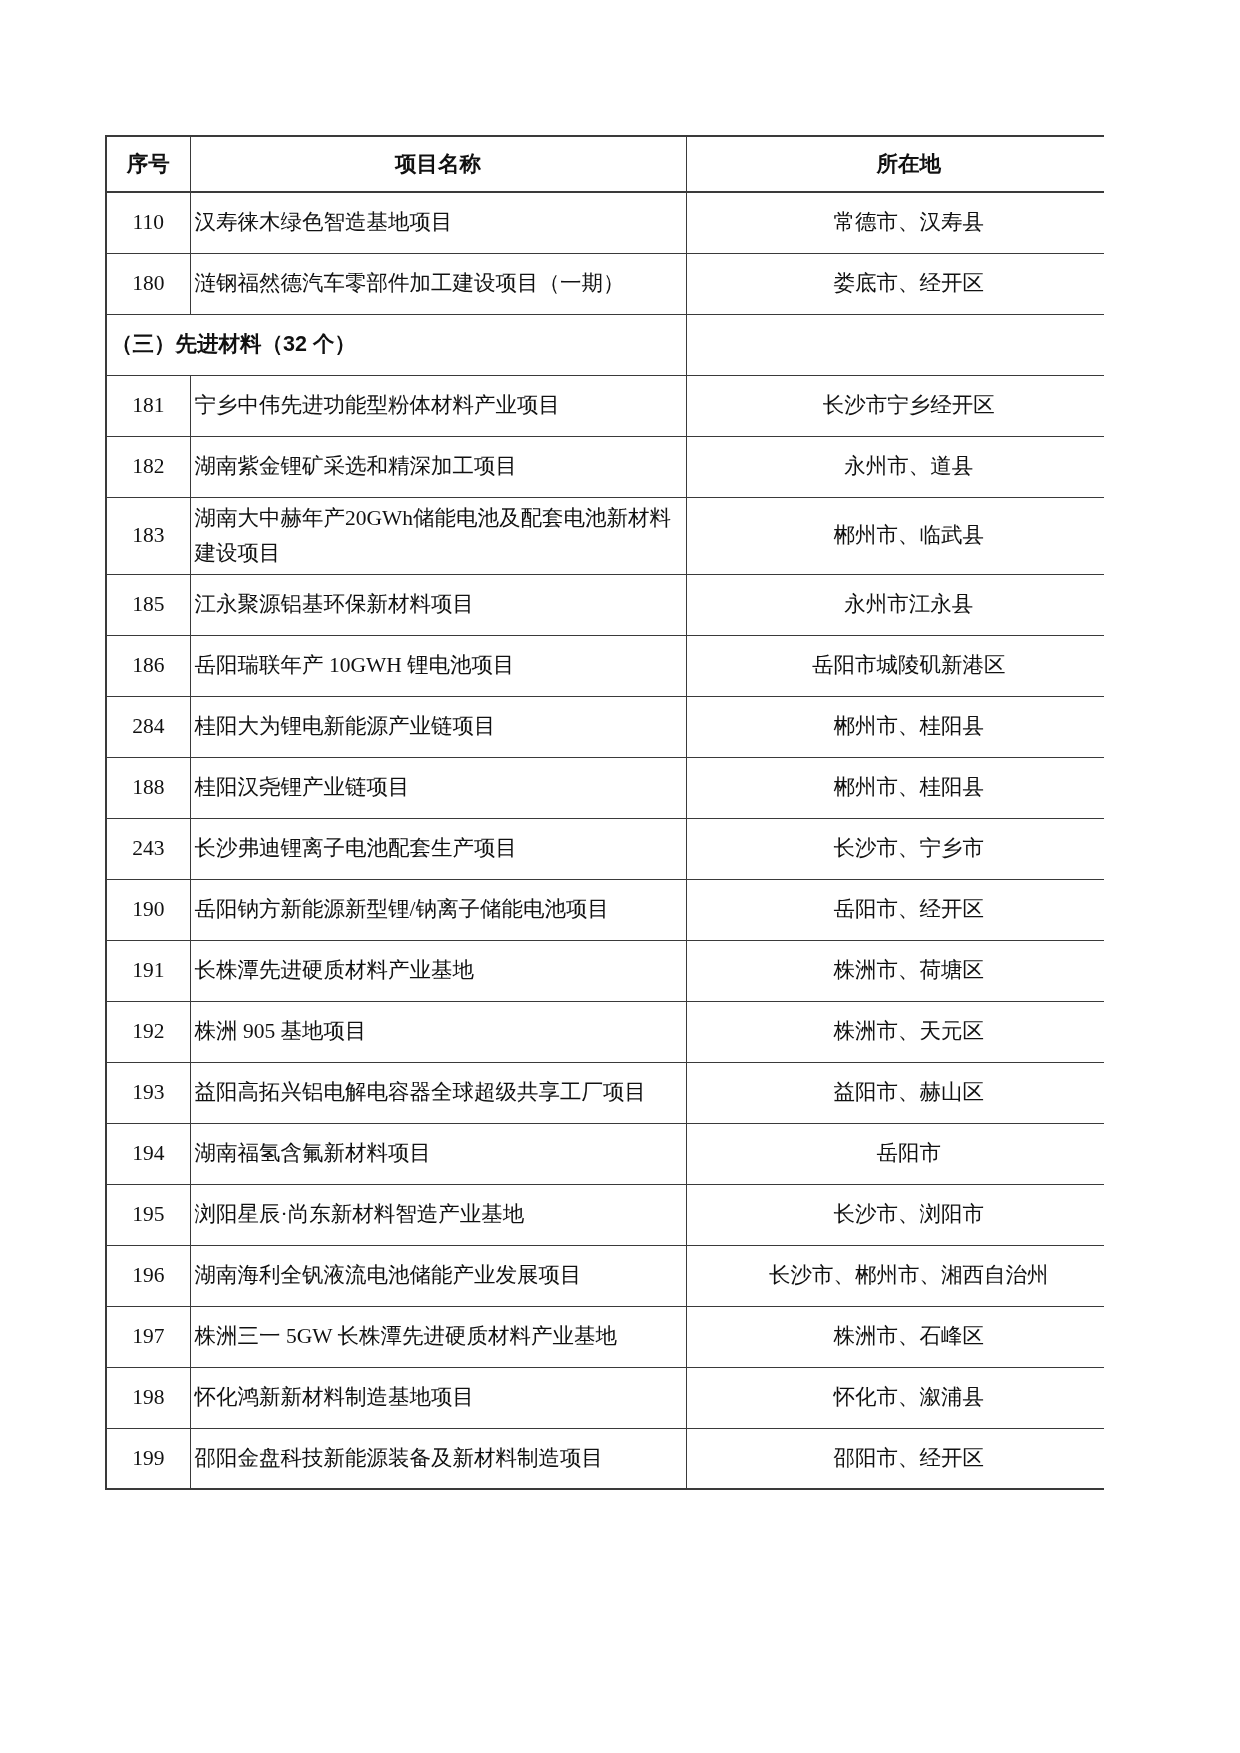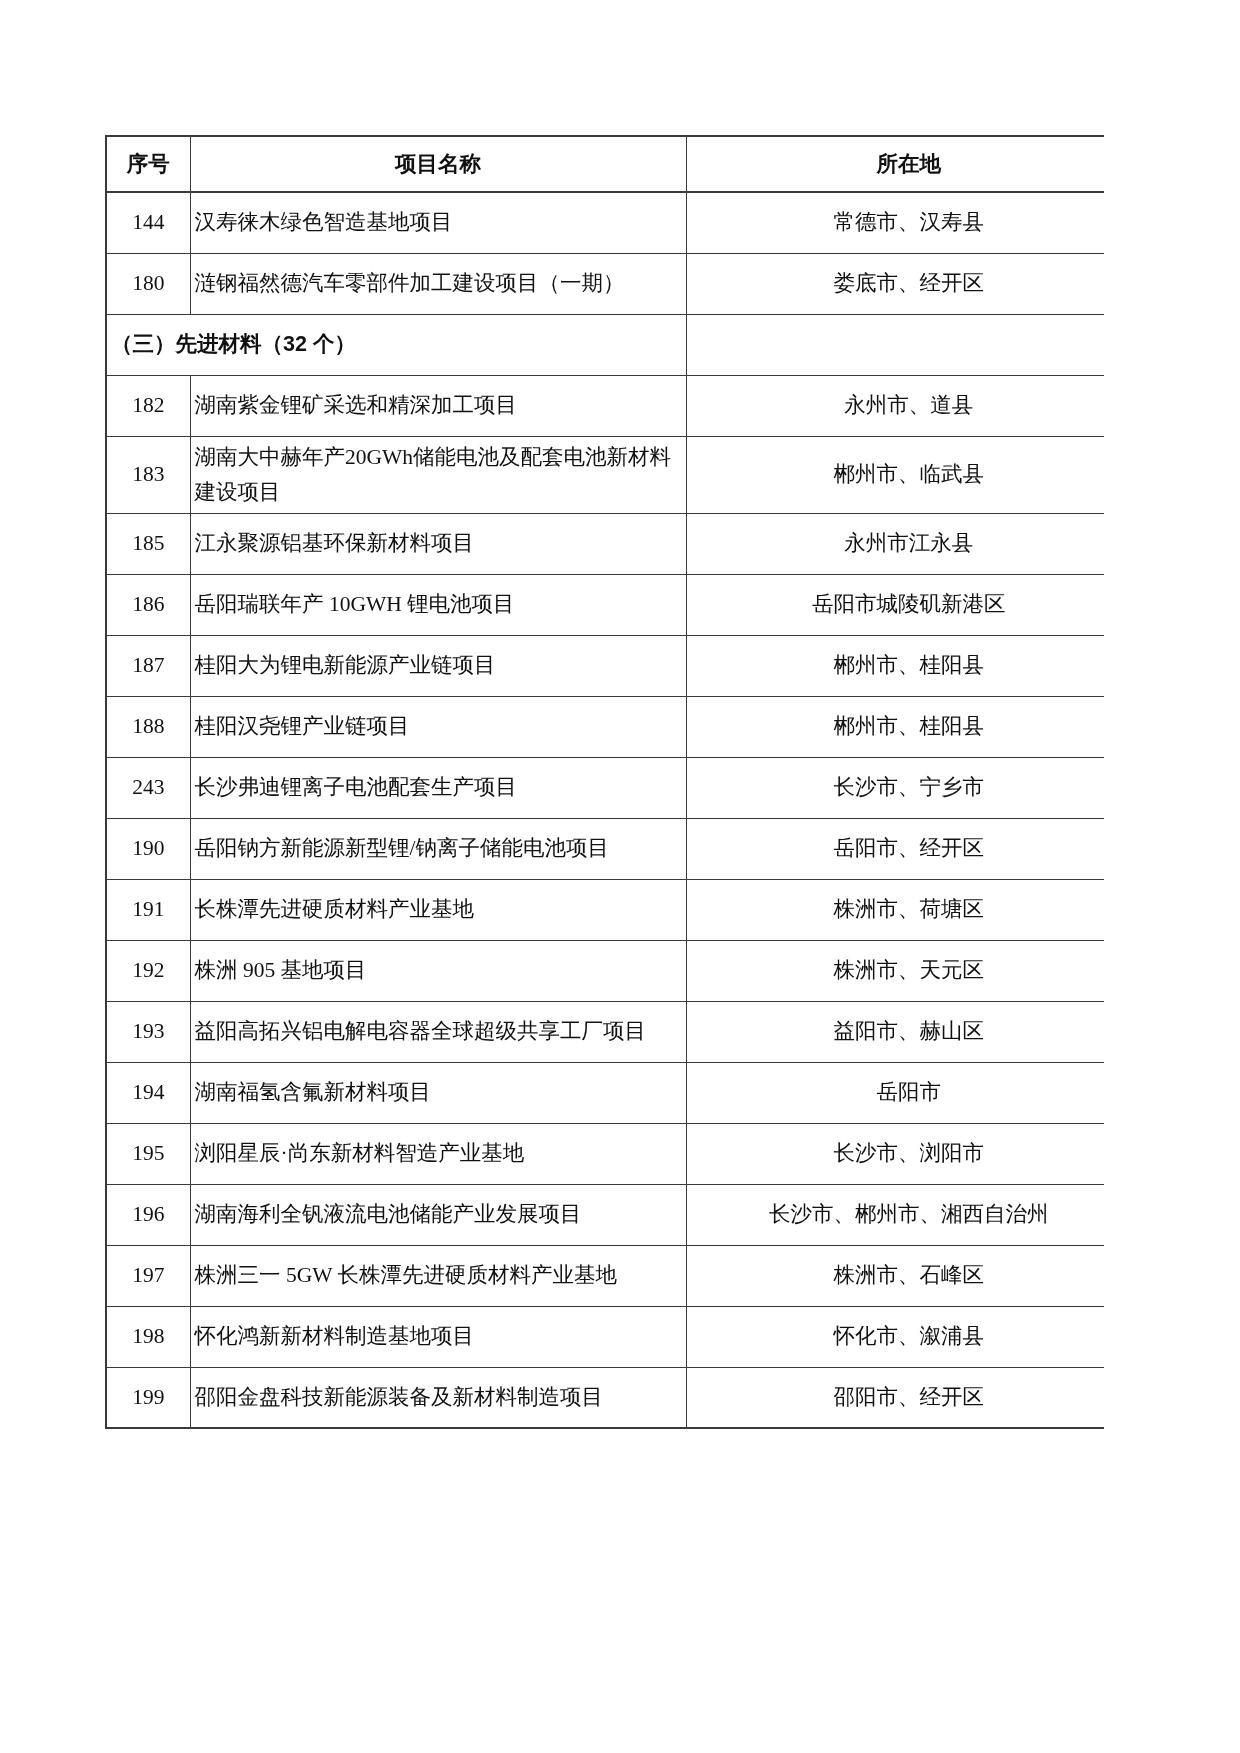--- a/index.html
+++ b/index.html
@@ -79,32 +79,37 @@
     </colgroup>
     <thead>
       <tr>
         <th>序号</th>
         <th>项目名称</th>
         <th>所在地</th>
       </tr>
     </thead>
     <tbody id="rows-body">
         <tr>
-    <td class="c-no">144</td>
+    <td class="c-no">110</td>
     <td class="c-name">汉寿徕木绿色智造基地项目</td>
     <td class="c-loc">常德市、汉寿县</td>
   </tr>
         <tr>
     <td class="c-no">180</td>
     <td class="c-name">涟钢福然德汽车零部件加工建设项目（一期）</td>
     <td class="c-loc">娄底市、经开区</td>
   </tr>
         <tr class="section-row">
     <td class="c-section" colspan="2">（三）先进材料（32 个）</td>
     <td class="c-loc"></td>
+  </tr>
+        <tr>
+    <td class="c-no">181</td>
+    <td class="c-name">宁乡中伟先进功能型粉体材料产业项目</td>
+    <td class="c-loc">长沙市宁乡经开区</td>
   </tr>
         <tr>
     <td class="c-no">182</td>
     <td class="c-name">湖南紫金锂矿采选和精深加工项目</td>
     <td class="c-loc">永州市、道县</td>
   </tr>
         <tr>
     <td class="c-no">183</td>
     <td class="c-name">湖南大中赫年产20GWh储能电池及配套电池新材料建设项目</td>
     <td class="c-loc">郴州市、临武县</td>
@@ -113,21 +118,21 @@
     <td class="c-no">185</td>
     <td class="c-name">江永聚源铝基环保新材料项目</td>
     <td class="c-loc">永州市江永县</td>
   </tr>
         <tr>
     <td class="c-no">186</td>
     <td class="c-name">岳阳瑞联年产 10GWH 锂电池项目</td>
     <td class="c-loc">岳阳市城陵矶新港区</td>
   </tr>
         <tr>
-    <td class="c-no">187</td>
+    <td class="c-no">284</td>
     <td class="c-name">桂阳大为锂电新能源产业链项目</td>
     <td class="c-loc">郴州市、桂阳县</td>
   </tr>
         <tr>
     <td class="c-no">188</td>
     <td class="c-name">桂阳汉尧锂产业链项目</td>
     <td class="c-loc">郴州市、桂阳县</td>
   </tr>
         <tr>
     <td class="c-no">243</td>

